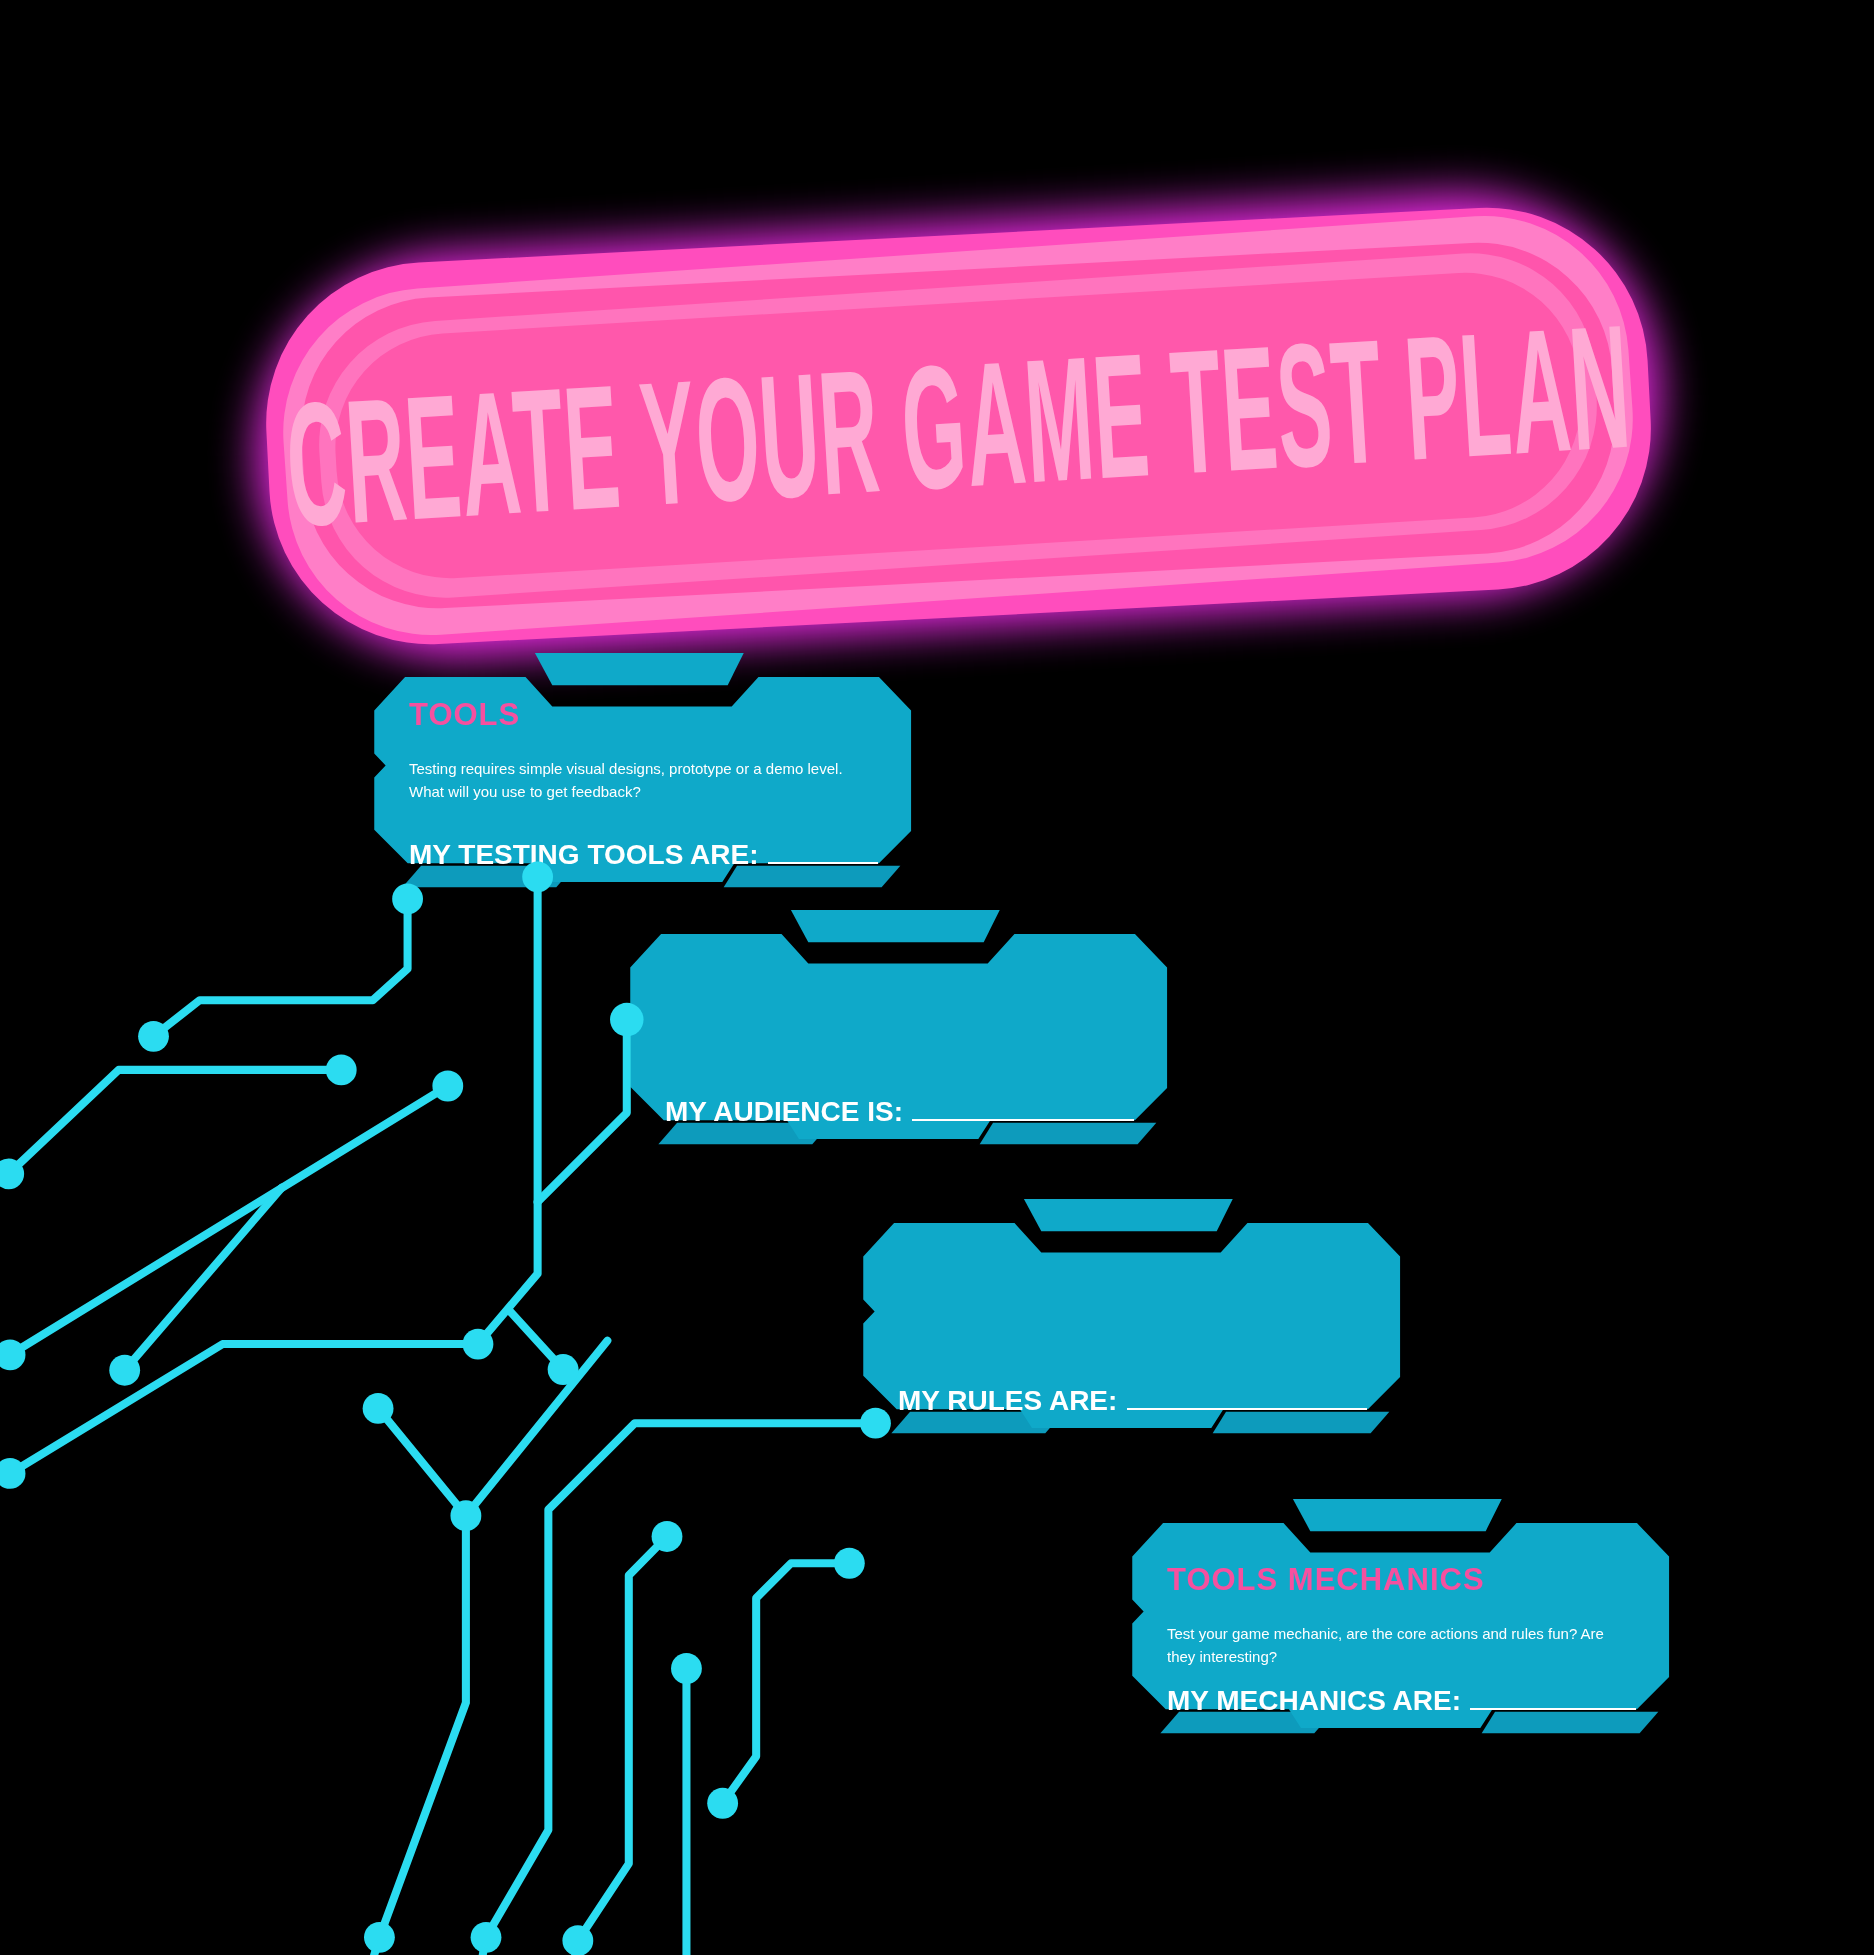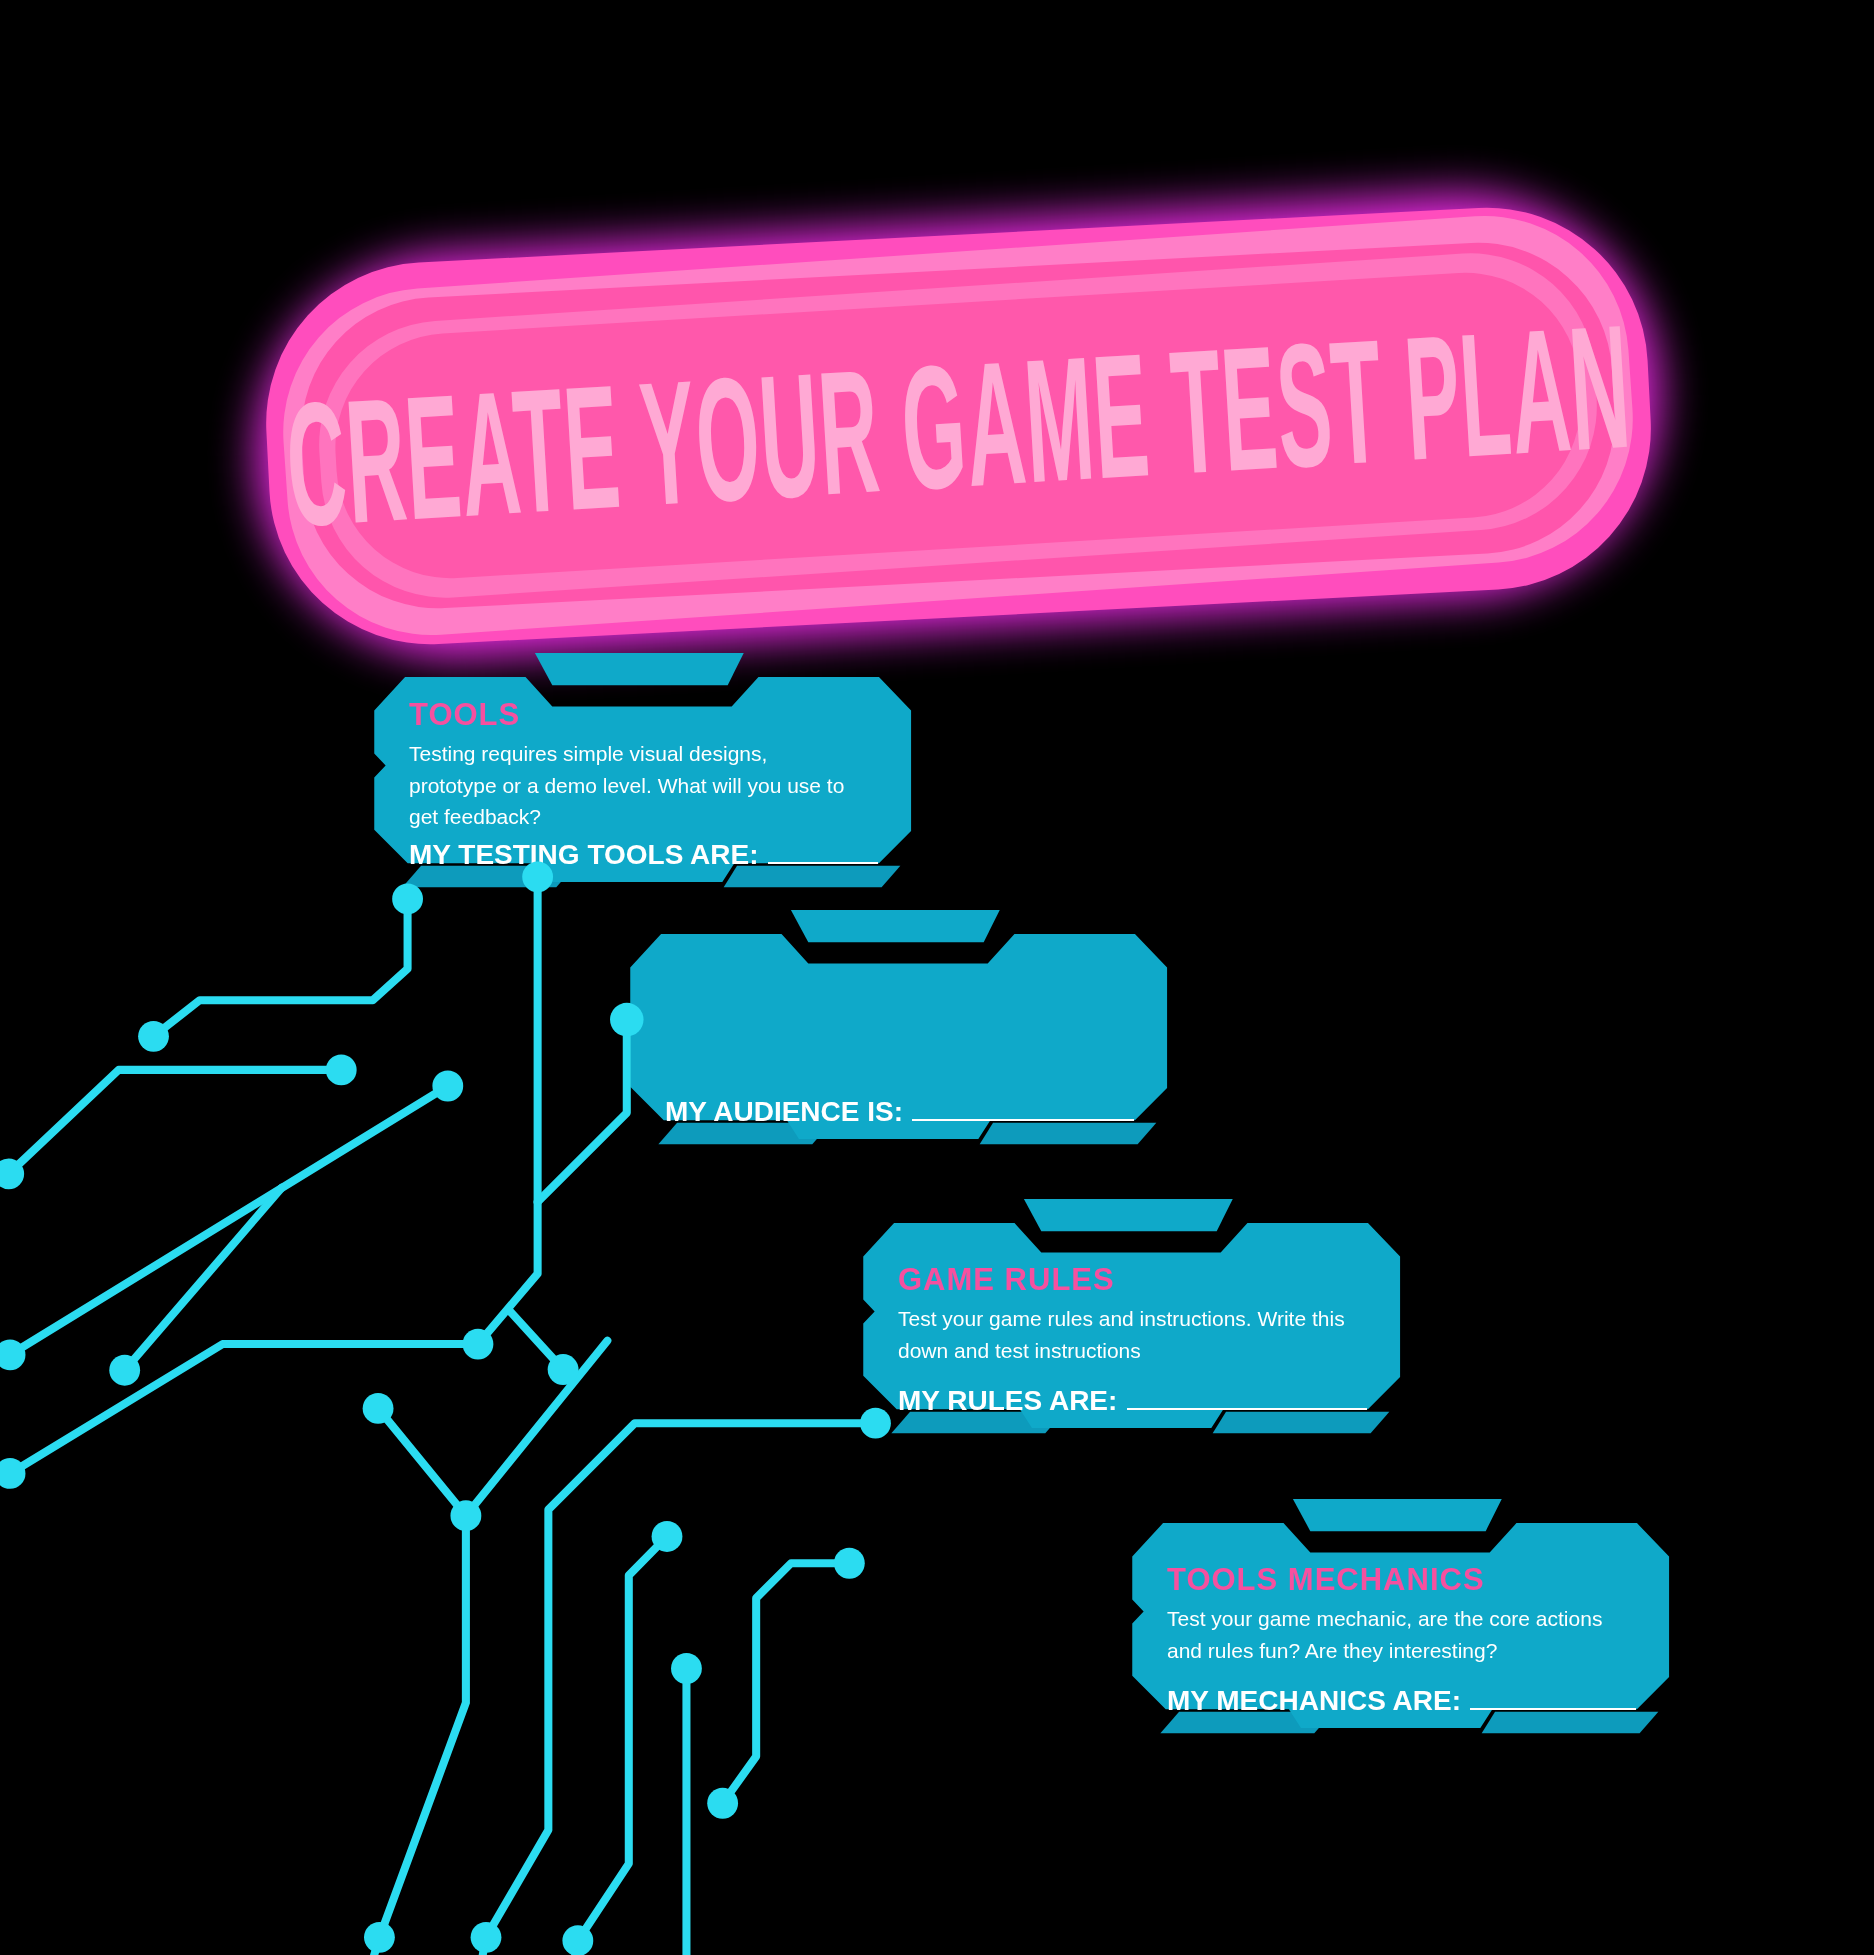--- a/index.html
+++ b/index.html
@@ -55,22 +55,22 @@
   .card svg.frame{position:absolute;inset:0;width:100%;height:100%;}
   .frame .bodyp,.frame .tab{fill:var(--card);}
   .frame .foot{fill:var(--card-feet);}
   .card-content{position:absolute;left:42px;top:44px;width:469px;}
   .card-title{
     font-size:31px;font-weight:bold;letter-spacing:1px;
     color:var(--title-pink);
   }
   .card.lower .card-title{margin-top:19px;}
   .card-body{
-    margin-top:5px;max-width:448px;
-    font-size:21px;line-height:1.5;color:var(--card-text);
+    margin-top:25px;max-width:448px;
+    font-size:15px;line-height:1.5;color:var(--card-text);
   }
   .prompt{
     position:absolute;left:42px;top:186px;width:469px;
     display:flex;align-items:baseline;
     font-size:28px;font-weight:bold;color:var(--card-text);white-space:nowrap;
   }
   .fill-line{
     flex:1 1 auto;margin-left:9.4px;height:20px;
     border-bottom:2.7px solid var(--card-text);
   }
@@ -170,24 +170,20 @@
     </div>
   </div>
 
   <div class="card card-rules lower">
     <svg class="frame" viewBox="0 0 820 372">
       <path class="foot" d="M80,318 H310 L282,350 H52 Z"></path>
       <path class="foot" d="M552,318 H796 L768,350 H532 Z"></path>
       <path class="tab" d="M250,0 H562 L538,48 H276 Z"></path>
       <path class="bodyp" d="M10,86 L56,36 H236 L276,80 H544 L584,36 H764 L812,86 V266 L764,314 H548 L530,342 H262 L244,314 H60 L10,264 V186 L27,168 L10,150 Z"></path>
     </svg>
-    <div class="card-content">
-      <div class="card-title">GAME RULES</div>
-      <div class="card-body">Test your game rules and instructions. Write this down and test instructions</div>
-    </div>
     <div class="prompt">
       <span>MY RULES ARE:</span>
       <span class="fill-line"></span>
     </div>
   </div>
 
   <div class="card card-mechanics lower">
     <svg class="frame" viewBox="0 0 820 372">
       <path class="foot" d="M80,318 H310 L282,350 H52 Z"></path>
       <path class="foot" d="M552,318 H796 L768,350 H532 Z"></path>

